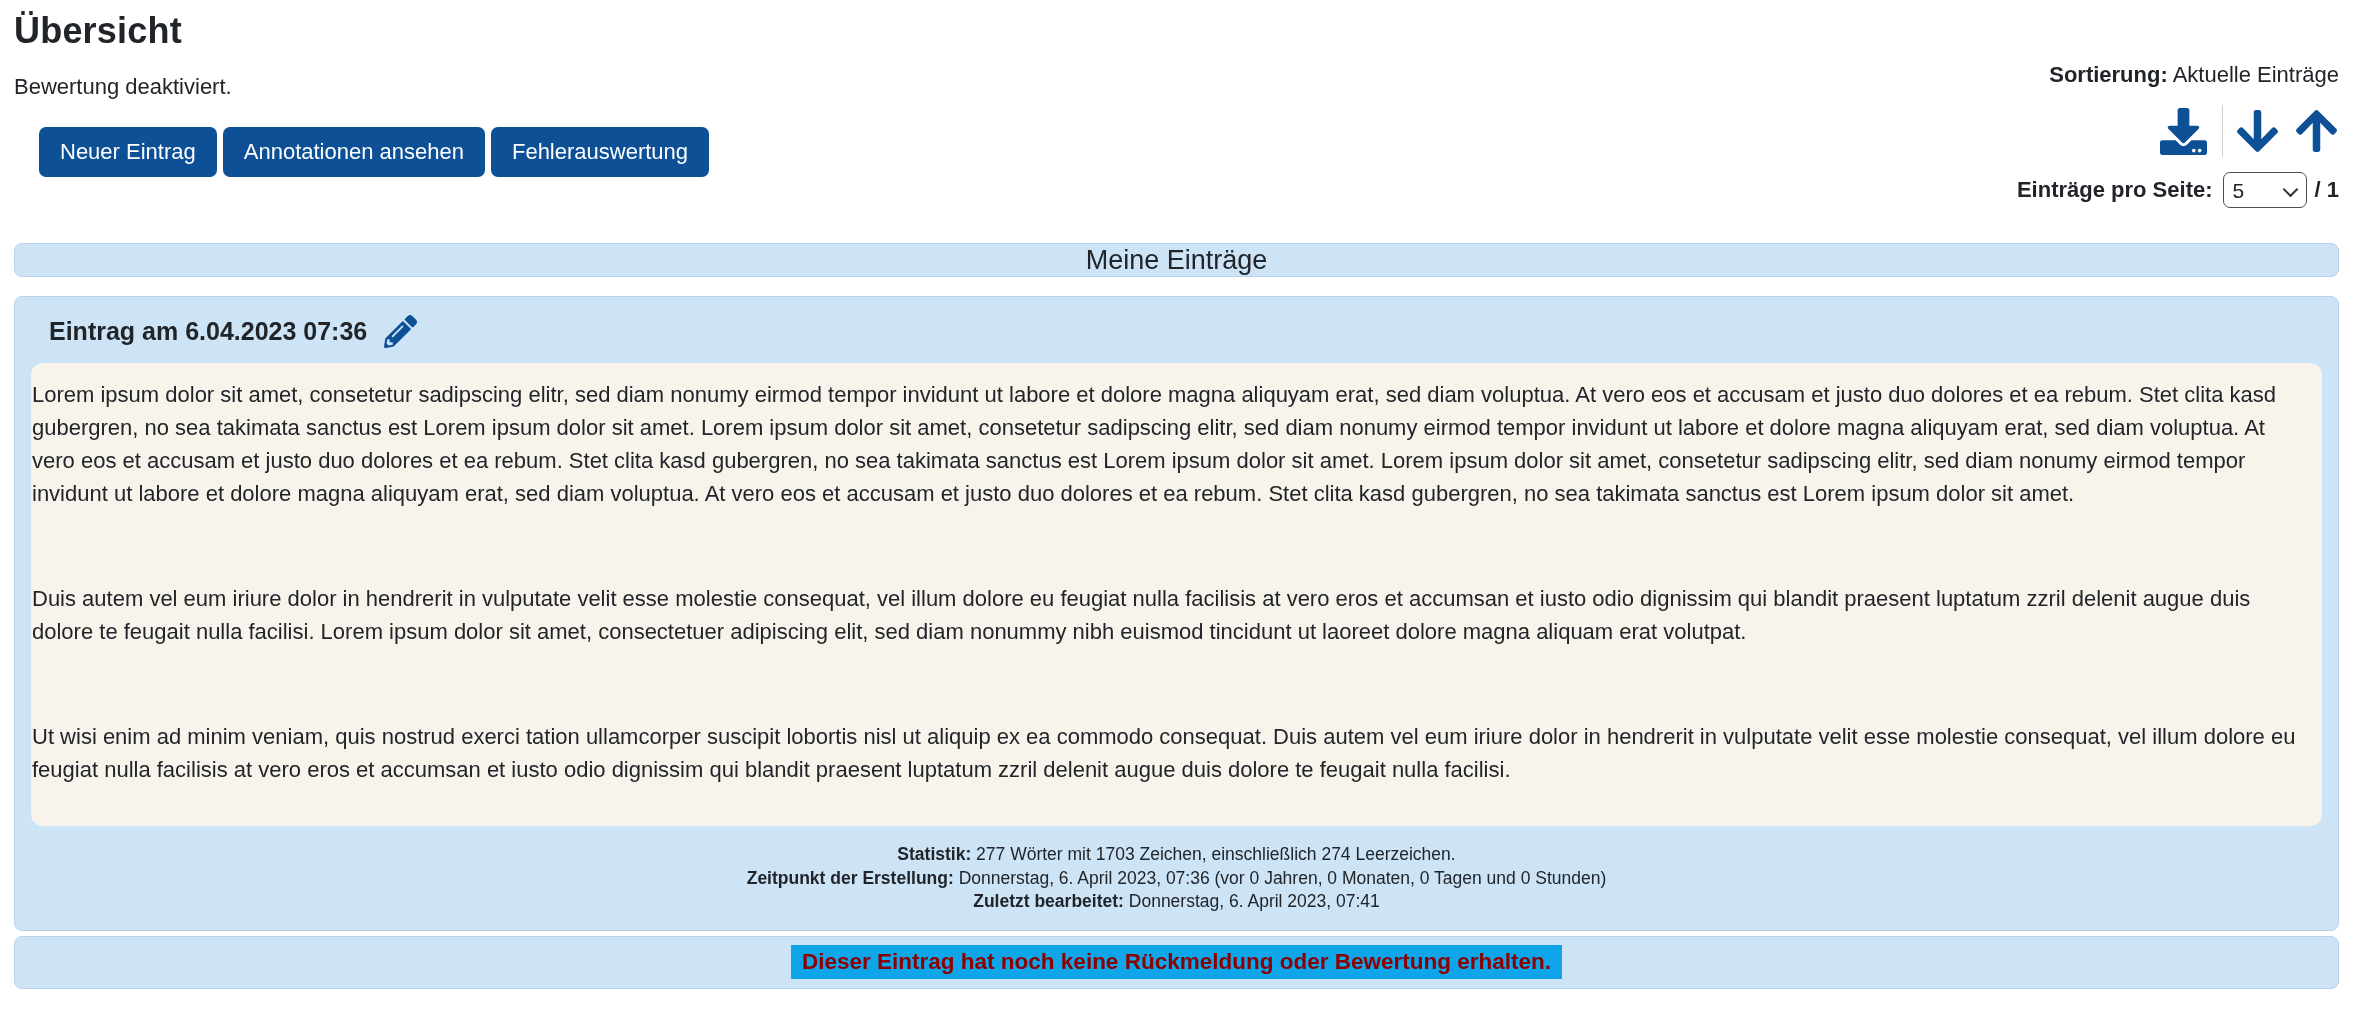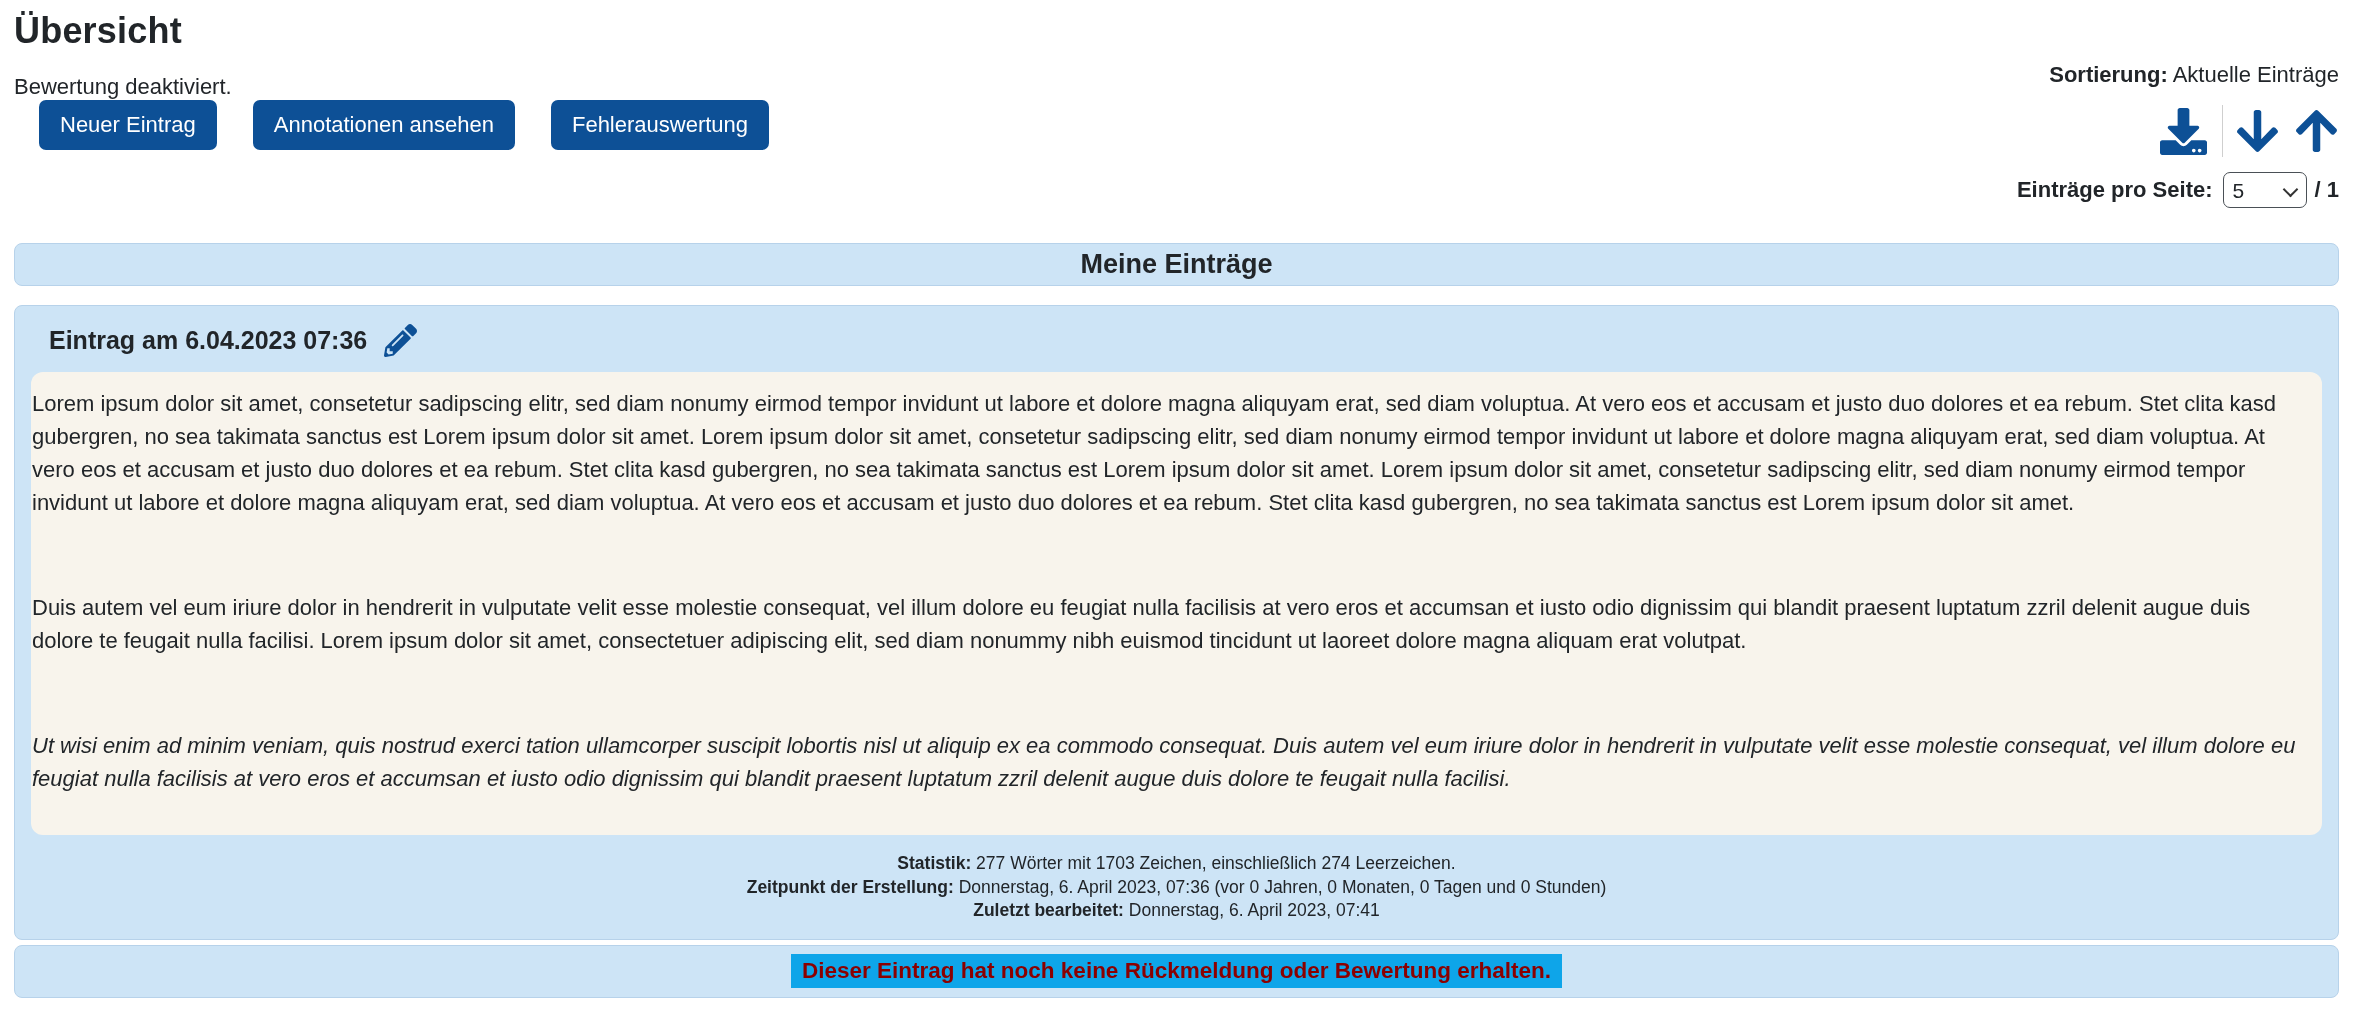--- a/index.html
+++ b/index.html
@@ -19,21 +19,21 @@
     font-family:"Liberation Sans","DejaVu Sans",sans-serif;
     padding:8px 14px 0 14px;
     overflow:hidden;
   }
 
   
   .topbar{display:flex;justify-content:space-between;align-items:flex-start;}
   .topbar-left{display:flex;flex-direction:column;}
   h1.page-title{margin:2px 0 0 0;font-size:36px;font-weight:bold;letter-spacing:0.2px;}
   .subtitle{margin-top:22px;font-size:22px;}
-  .btn-row{display:flex;gap:36px;padding-left:25px;}
+  .btn-row{margin-top:27px;display:flex;gap:6px;padding-left:25px;}
   .btn{
     background:var(--accent);color:#fff;border:none;border-radius:7px;
     font-size:22px;padding:12px 21px;cursor:pointer;
     font-family:inherit;line-height:1.2;
   }
   .topbar-right{display:flex;flex-direction:column;align-items:flex-end;padding-top:54px;}
   .sort-line{font-size:22px;}
   .sort-line b{font-weight:bold;}
   .icon-row{margin-top:17px;display:flex;align-items:center;}
   .icon-btn{background:transparent;border:none;padding:0;cursor:pointer;display:flex;align-items:center;}
@@ -49,43 +49,43 @@
     background:#fff;color:var(--text);font-weight:normal;
   }
   .select-wrap::after{
     content:"";position:absolute;right:11px;top:12px;width:9px;height:9px;
     border-right:2.5px solid #333;border-bottom:2.5px solid #333;
     transform:rotate(45deg);pointer-events:none;
   }
 
   
   .section-banner{
-    margin-top:35px;height:43px;
+    margin-top:35px;height:34px;
     background:var(--card-bg);border:1px solid var(--card-border);border-radius:8px;
     display:flex;align-items:center;justify-content:center;
-    font-size:27px;font-weight:bold;
+    font-size:27px;font-weight:normal;
   }
 
   
   .entry-card{
     margin-top:19px;
     background:var(--card-bg);border:1px solid var(--card-border);border-radius:8px;
     padding:14px 16px 16px 16px;
   }
   .entry-header{display:flex;align-items:center;gap:17px;margin:4px 0 15px 18px;}
   .entry-title{font-size:25px;font-weight:bold;}
   .edit-btn{background:transparent;border:none;padding:0;cursor:pointer;}
   .edit-btn svg{display:block;fill:var(--accent);}
   .entry-body{
     background:var(--content-bg);border-radius:12px;
     padding:15px 19px 40px 1px;
     font-size:22px;line-height:33px;color:var(--text);
   }
   .entry-body p{margin:0 0 72px 0;}
-  .entry-body p:last-child{margin-bottom:0;font-style:italic;}
+  .entry-body p:last-child{margin-bottom:0;}
   .entry-stats{margin-top:17px;text-align:center;font-size:17.5px;line-height:23.5px;}
   .entry-stats b{font-weight:bold;}
 
   
   .notice-strip{
     margin-top:5px;height:53px;
     background:var(--card-bg);border:1px solid var(--card-border);border-radius:8px;
     display:flex;align-items:center;justify-content:center;
   }
   .notice-text{

